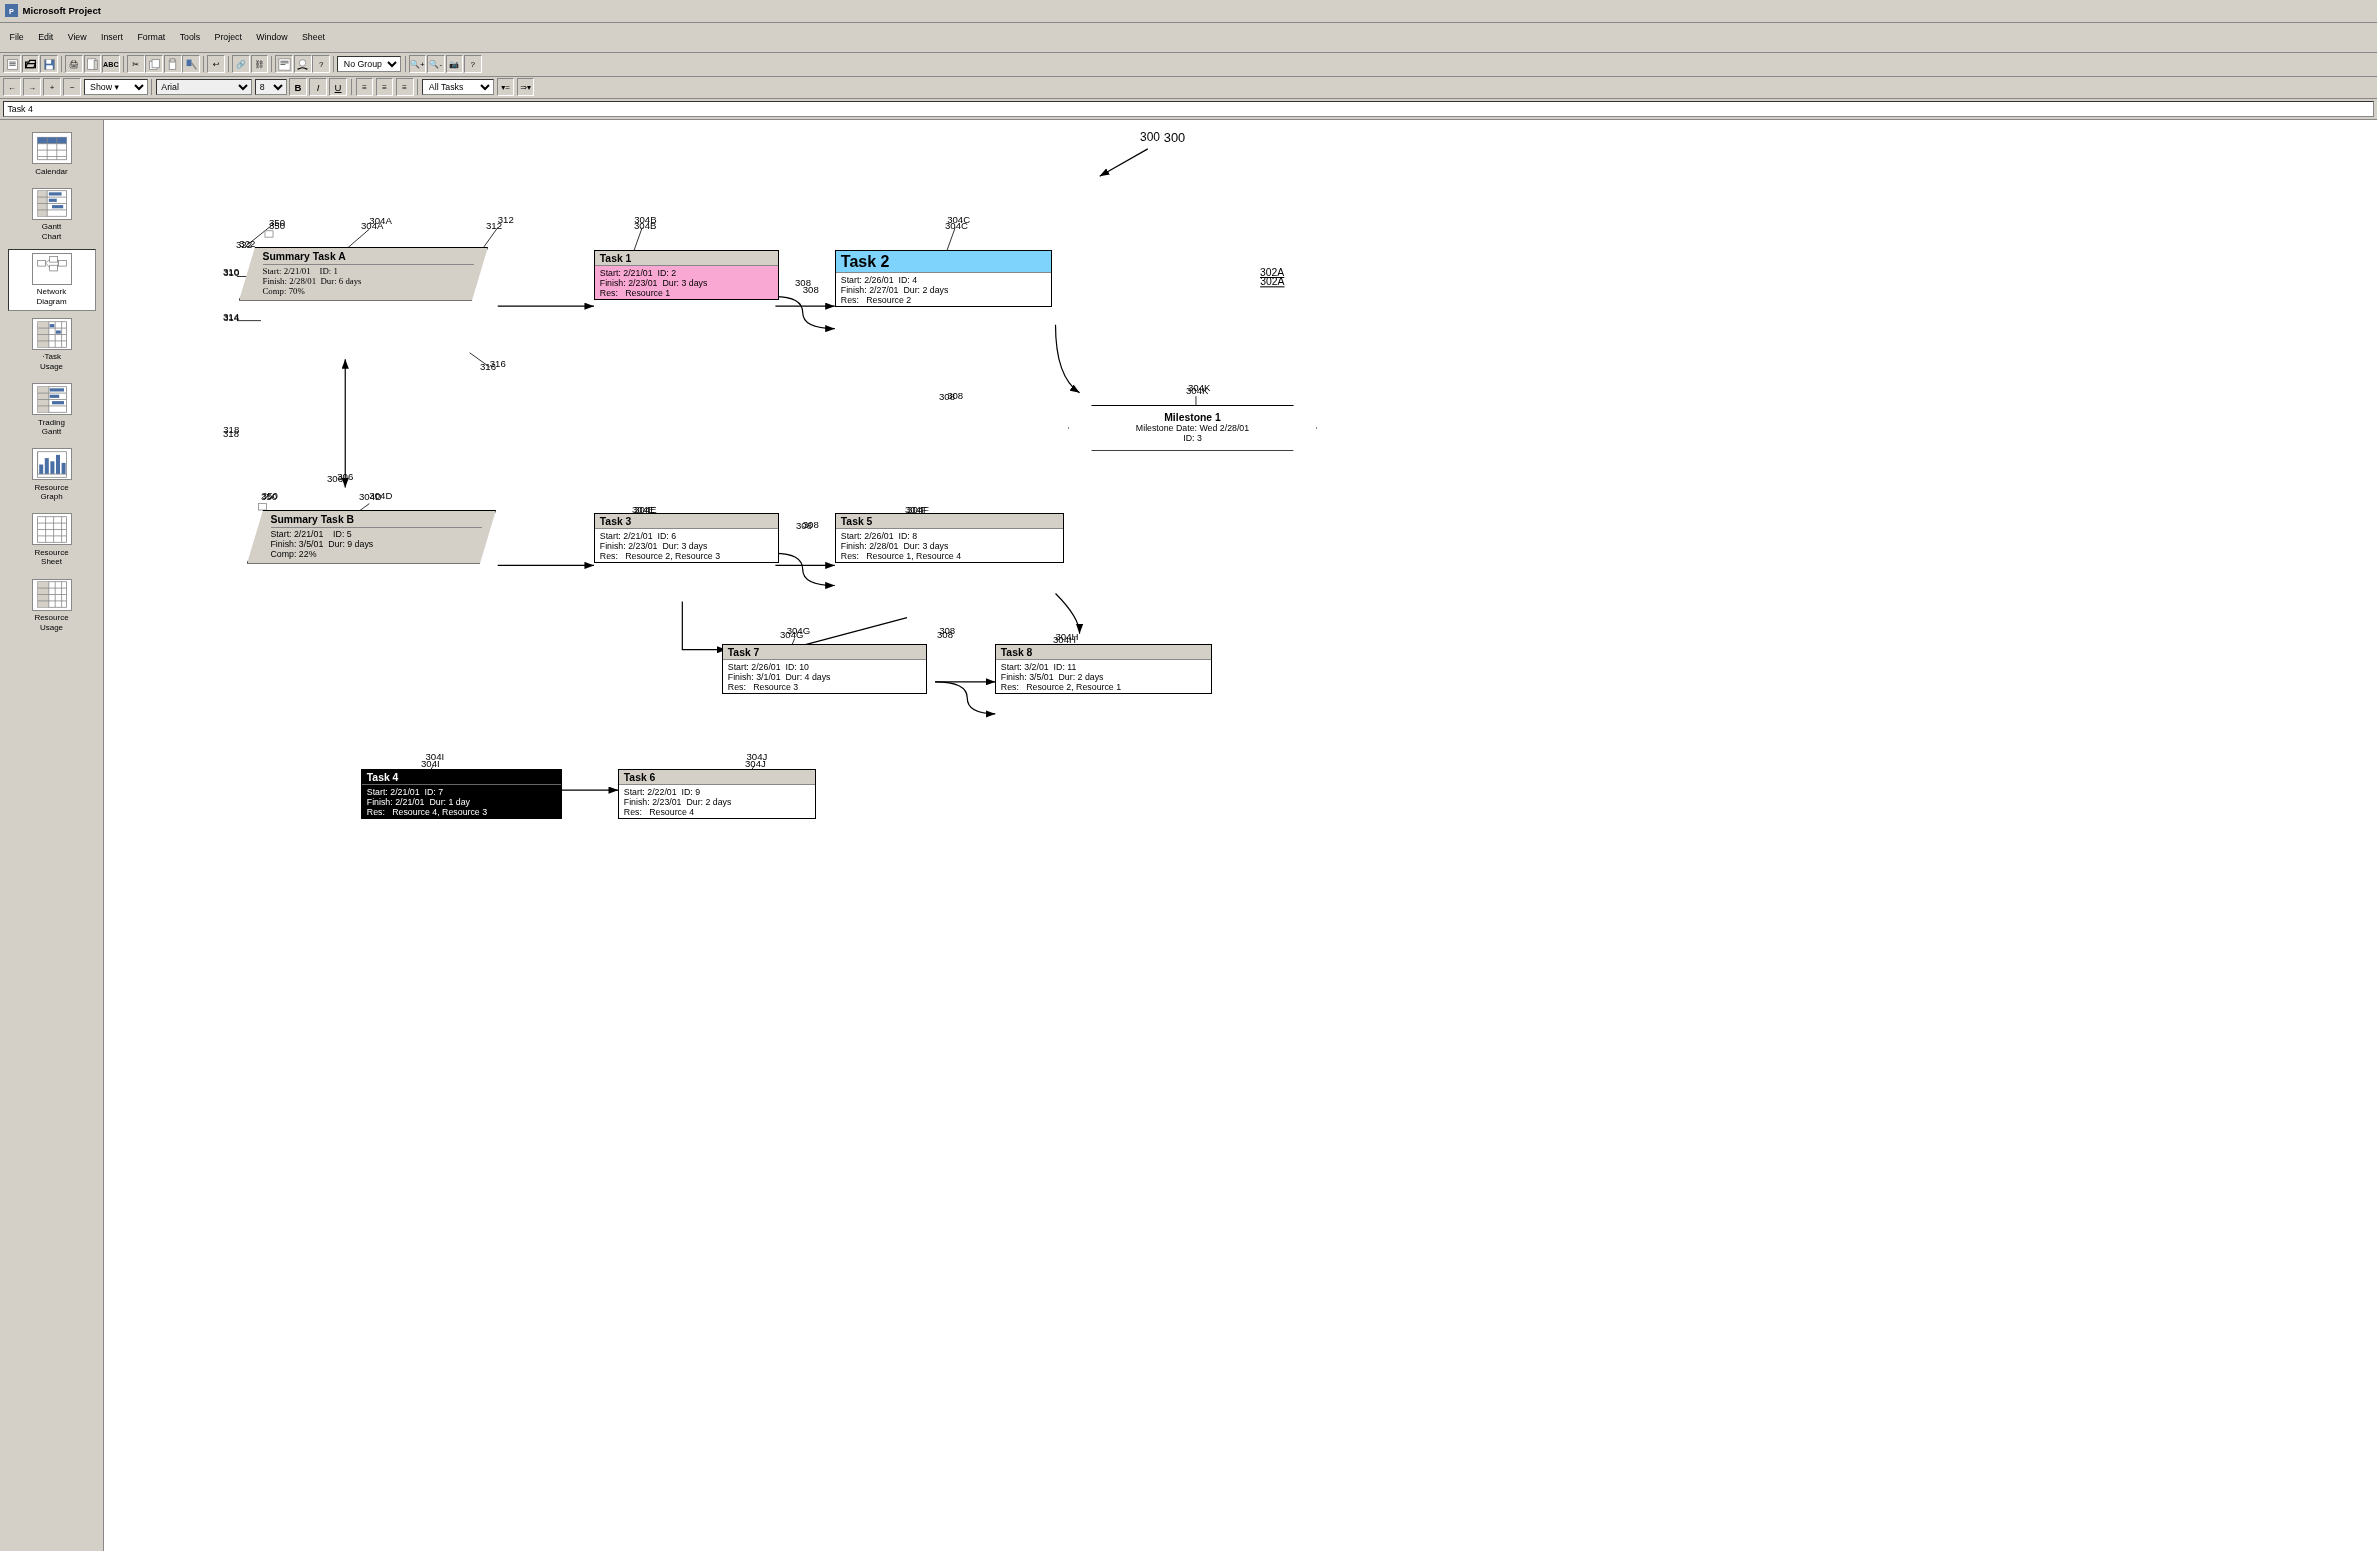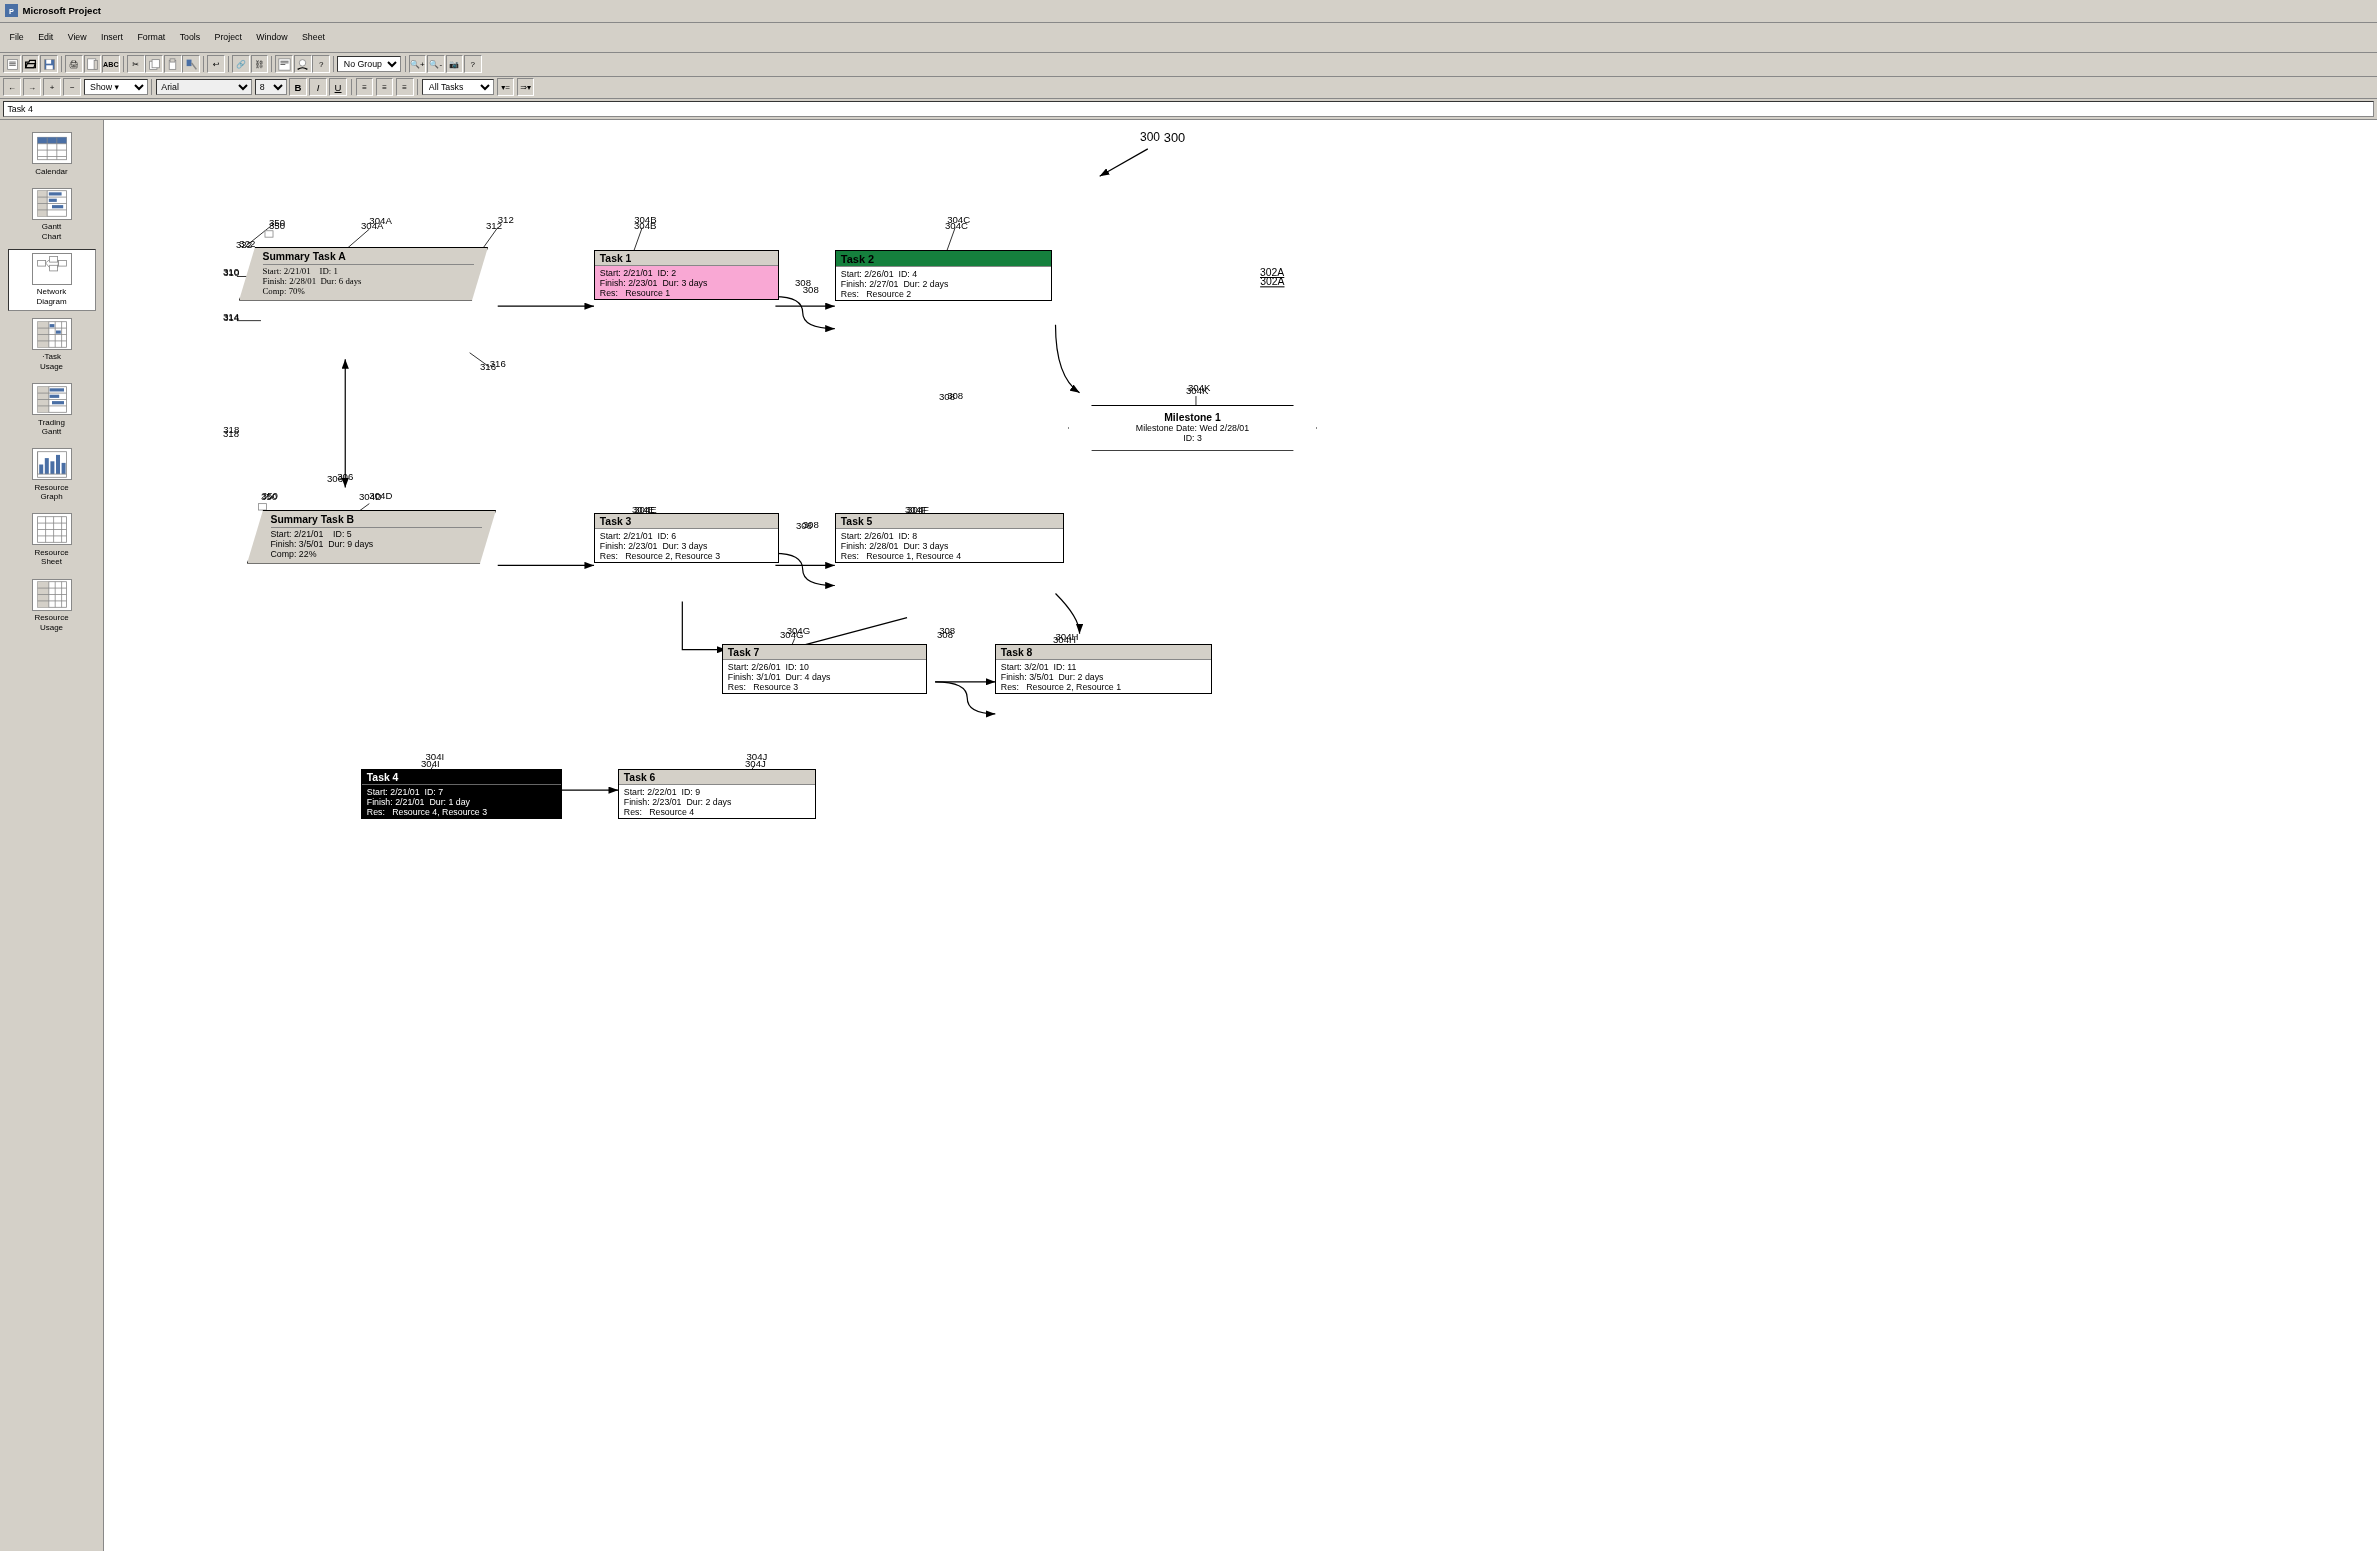--- a/index.html
+++ b/index.html
@@ -596,21 +596,21 @@
     <div style="position:absolute; top:130px; left:490px; width:185px; border:1.6px solid #000; background:#f9a8d4; font-size:8.8px;">
       <div style="background:#d4d0c8; padding:1.6px 4.8px; font-weight:bold; font-size:10.4px; border-bottom:0.8px solid #888;">Task 1</div>
       <div style="padding:1.6px 4.8px;">
         <div>Start: <span>2/21/01</span>&nbsp;&nbsp;ID: <span>2</span></div>
         <div>Finish: <span>2/23/01</span>&nbsp;&nbsp;Dur: <span>3 days</span></div>
         <div>Res:&nbsp;&nbsp;&nbsp;<span>Resource 1</span></div>
       </div>
     </div>
 
     <div style="position:absolute; top:130px; left:731px; width:217px; border:1.6px solid #000; background:white; font-size:8.8px;">
-      <div style="background:#15803d; padding:1.6px 4.8px; font-weight:bold; font-size:11px; border-bottom:0.8px solid #888;">Task 2</div>
+      <div style="background:#7dd3fc; padding:1.6px 4.8px; font-weight:bold; font-size:16px; border-bottom:0.8px solid #888;">Task 2</div>
       <div style="padding:1.6px 4.8px;">
         <div>Start: <span>2/26/01</span>&nbsp;&nbsp;ID: <span>4</span></div>
         <div>Finish: <span>2/27/01</span>&nbsp;&nbsp;Dur: <span>2 days</span></div>
         <div>Res:&nbsp;&nbsp;&nbsp;<span>Resource 2</span></div>
       </div>
     </div>
 
     <div style="position:absolute; top:393px; left:490px; width:185px; border:1.6px solid #000; background:white; font-size:8.8px;">
       <div style="background:#d4d0c8; padding:1.6px 4.8px; font-weight:bold; font-size:10.4px; border-bottom:0.8px solid #888;">Task 3</div>
       <div style="padding:1.6px 4.8px;">

